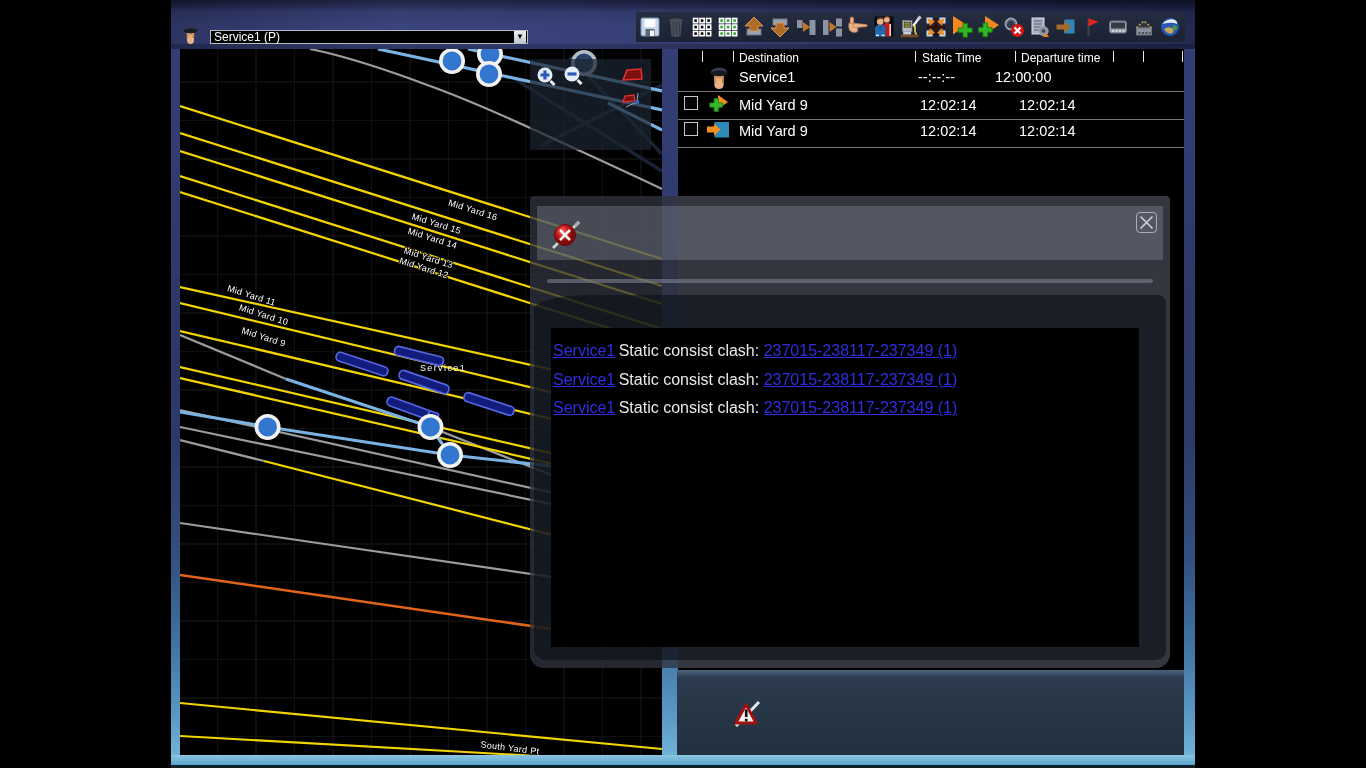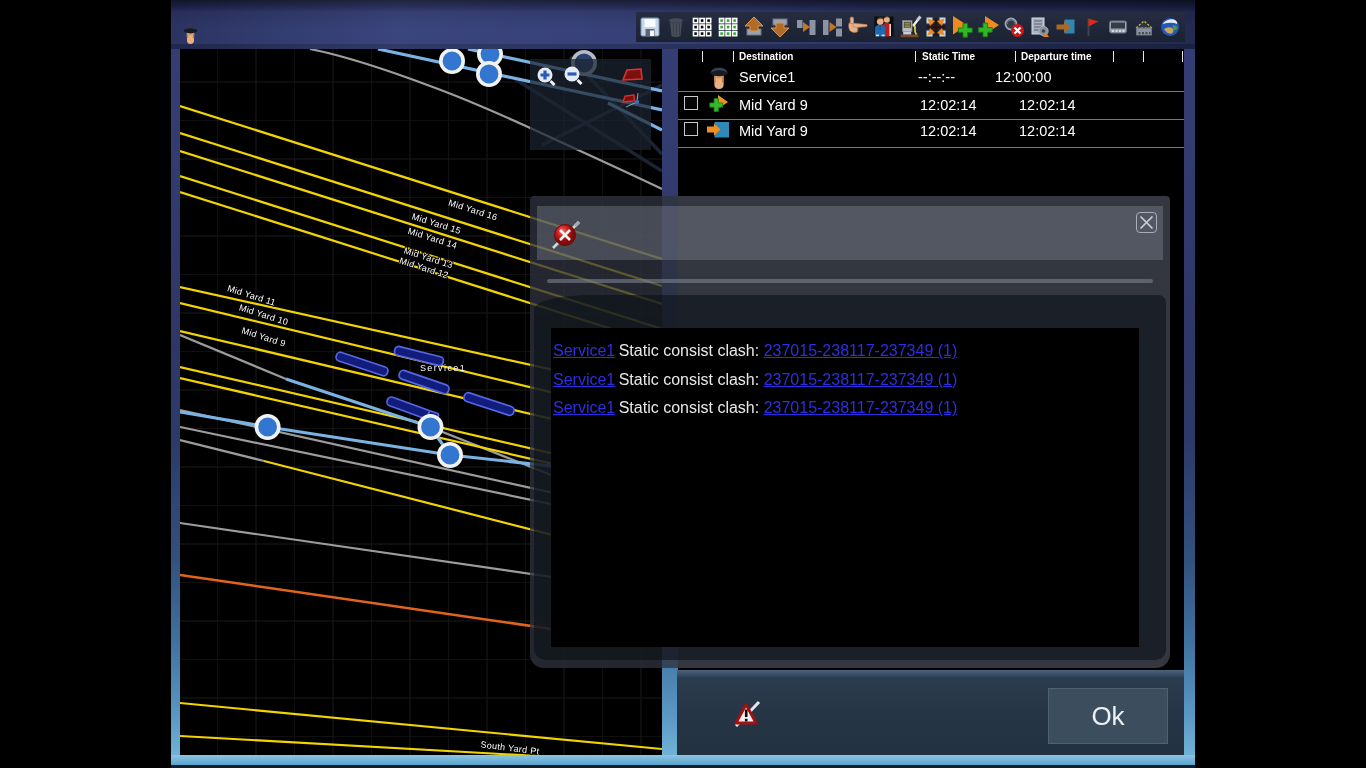--- a/index.html
+++ b/index.html
@@ -23,21 +23,21 @@
   #botdark{position:absolute;left:0px;top:765px;width:1024px;height:3px;background:#12202a;}
   
   #avatar{position:absolute;left:12px;top:26px;width:15px;height:21px;}
   #dd{position:absolute;left:39px;top:30px;width:318px;height:14px;background:#000;
     border:1px solid #b8bcc4;}
   #dd .txt{position:absolute;left:3px;top:0px;color:#fff;font-size:12px;line-height:13px;}
   #dd .btn{position:absolute;right:1px;top:0px;width:12px;height:12px;
     background:linear-gradient(to bottom,#eef0f4,#c2c8d2);color:#000;font-size:8px;line-height:12px;text-align:center;}
   
   .hsep{position:absolute;top:51px;width:1px;height:11px;background:#e8e8e8;}
-  .htxt{position:absolute;top:51px;color:#fff;font-size:10px;font-weight:bold;}
+  .htxt{position:absolute;top:51px;color:#fff;font-size:12px;}
   .rsep{position:absolute;left:507px;width:506px;height:1px;background:#777;}
   .rtxt{position:absolute;color:#fff;font-size:14.5px;}
   .cbox{position:absolute;width:14px;height:14px;border:1px solid #c8c8c8;background:#060606;}
   
   #rbot{position:absolute;left:506px;top:670px;width:507px;height:87px;
     background:linear-gradient(to bottom,#4a637c 0px,#3c516a 4px,#2c3c4f 8px,#273646 40px,#223140 87px);}
   #okbtn{position:absolute;left:877px;top:688px;width:120px;height:56px;background:#3c4d5e;
     border:1px solid #4e6172;color:#eef2f6;font-size:26px;text-align:center;line-height:54px;}
   
   #dlg{position:absolute;left:359px;top:196px;width:640px;height:472px;
@@ -151,21 +151,20 @@
       <text x="83.7" y="268.8" transform="rotate(17.5 83.7 265.8)">Mid Yard 10</text>
       <text x="83.7" y="291" transform="rotate(17.5 83.7 288)">Mid Yard 9</text>
       <text x="330" y="702" transform="rotate(7 330 699)" font-size="9">South Yard Pt</text>
       <text x="263" y="322" font-size="9" letter-spacing="1.4" stroke="none">Service1</text>
     </g>
   </svg>
   </div>
 
   <div id="rpane"></div>
   <div id="rbot"></div>
-  <div id="okbtn">Ok</div>
   <div class="abs" style="left:563px;top:699px;width:28px;height:28px">
     <svg width="28" height="28" viewBox="0 0 28 28">
       <path d="M2,27 L25,3" stroke="#e2e6ea" stroke-width="3"></path>
       <path d="M12,5.5 L22,24 L2,24 Z" fill="#f0f0f0" stroke="#a31010" stroke-width="2.8" stroke-linejoin="round"></path>
       <rect x="10.9" y="10.5" width="2.6" height="7.5" fill="#0a0a0a"></rect>
       <rect x="10.9" y="19.8" width="2.6" height="2.6" fill="#0a0a0a"></rect>
     </svg>
   </div>
 
   <div id="botbar"></div>
@@ -334,20 +333,24 @@
 
     <g transform="translate(523,4)">
       <circle cx="11" cy="11" r="9" fill="#2457b8"></circle>
       <path d="M3.5,8 Q8,2.5 15,3.5 Q19,5.5 18,8 Q13,5.5 3.5,8Z" fill="#e8ecf2"></path>
       <path d="M5,13 Q9,10 13,12 Q16,14.5 13,17.5 Q8,18.5 5,13Z" fill="#c8a858"></path>
       <path d="M14,9 Q18,9.5 18.5,12 Q17,15 14.5,14 Q13,11 14,9Z" fill="#4a9a3a"></path>
     </g>
   </svg>
   </div>
 
+  <div id="dd">
+      <span class="txt">Service1 (P)</span>
+      <span class="btn">▼</span>
+    </div>
   <div id="avatar">
     <svg width="15" height="21" viewBox="0 0 15 21">
       <path d="M3.8,7.5 Q3.8,5.5 7.5,5.5 Q11.2,5.5 11.2,7.5 L11,14.5 Q10.8,18 7.5,18 Q4.2,18 4,14.5 Z" fill="#e9b083"></path>
       <path d="M3.8,7.5 L3.8,12 L5.2,12.4 L5,8 Z" fill="#c58544"></path>
       <path d="M11.2,7.5 L11.2,12 L9.8,12.4 L10,8 Z" fill="#b5762f"></path>
       <path d="M5.2,6.6 Q7.5,8.6 10,6.6 L9.8,9 Q7.5,10.2 5.4,9 Z" fill="#d89a60"></path>
       <ellipse cx="7.5" cy="4.6" rx="6.9" ry="2.8" fill="#171b24"></ellipse>
       <path d="M1.2,4.2 Q7.5,0.2 13.8,4.2 Q12.8,0.4 7.5,0.4 Q2.2,0.4 1.2,4.2Z" fill="#2f3645"></path>
     </svg>
   </div>

